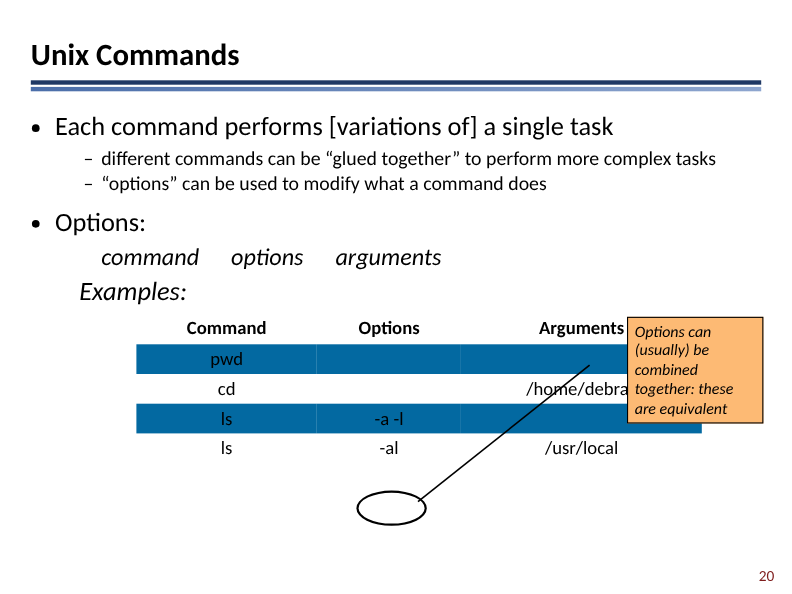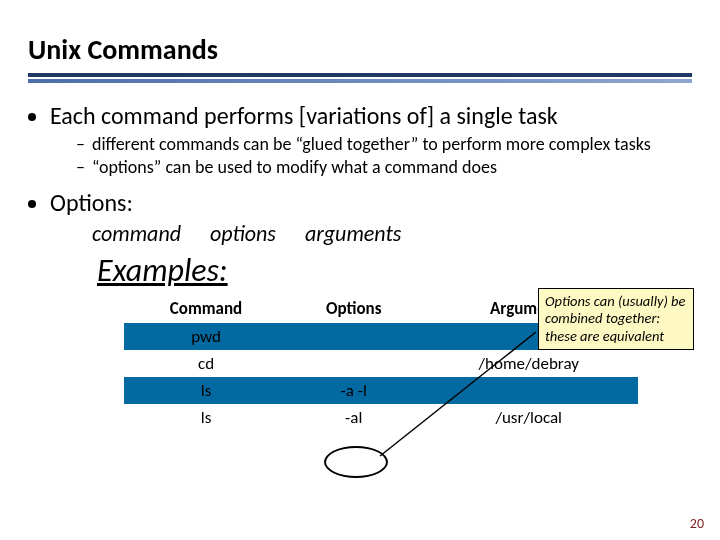--- a/index.html
+++ b/index.html
@@ -60,24 +60,23 @@
     position: absolute;
     left: 0;
   }
   .syntax-row {
     font-size: 22px;
     font-style: italic;
     margin: 0 0 4px 64px;
   }
   .syntax-row span { margin-right: 24px; }
   .examples-label {
-    font-size: 32px;
+    font-size: 24px;
     font-style: italic;
-    margin: 0 0 4px 69px;
-    text-decoration: underline;
+    margin: 0 0 4px 44px;
   }
 
   .table-wrap {
     margin: 0 54px 0 96px;
   }
   table {
     border-collapse: collapse;
     width: 100%;
     font-size: 17px;
   }
@@ -102,27 +101,27 @@
     height: 28px;
     border: 2px solid #000;
     border-radius: 50%;
     pointer-events: none;
   }
 
   .callout {
     position: absolute;
     right: 26px;
     top: 288px;
-    width: 156px;
+    width: 124px;
     border: 1.5px solid #000;
     font-size: 14.5px;
     font-style: italic;
     line-height: 1.2;
     padding: 4px 6px;
-    background: #fef9c3;
+    background: #fdba74;
     box-sizing: border-box;
   }
   svg.leader {
     position: absolute;
     overflow: visible;
     pointer-events: none;
   }
 
   .pagenum {
     position: absolute;

